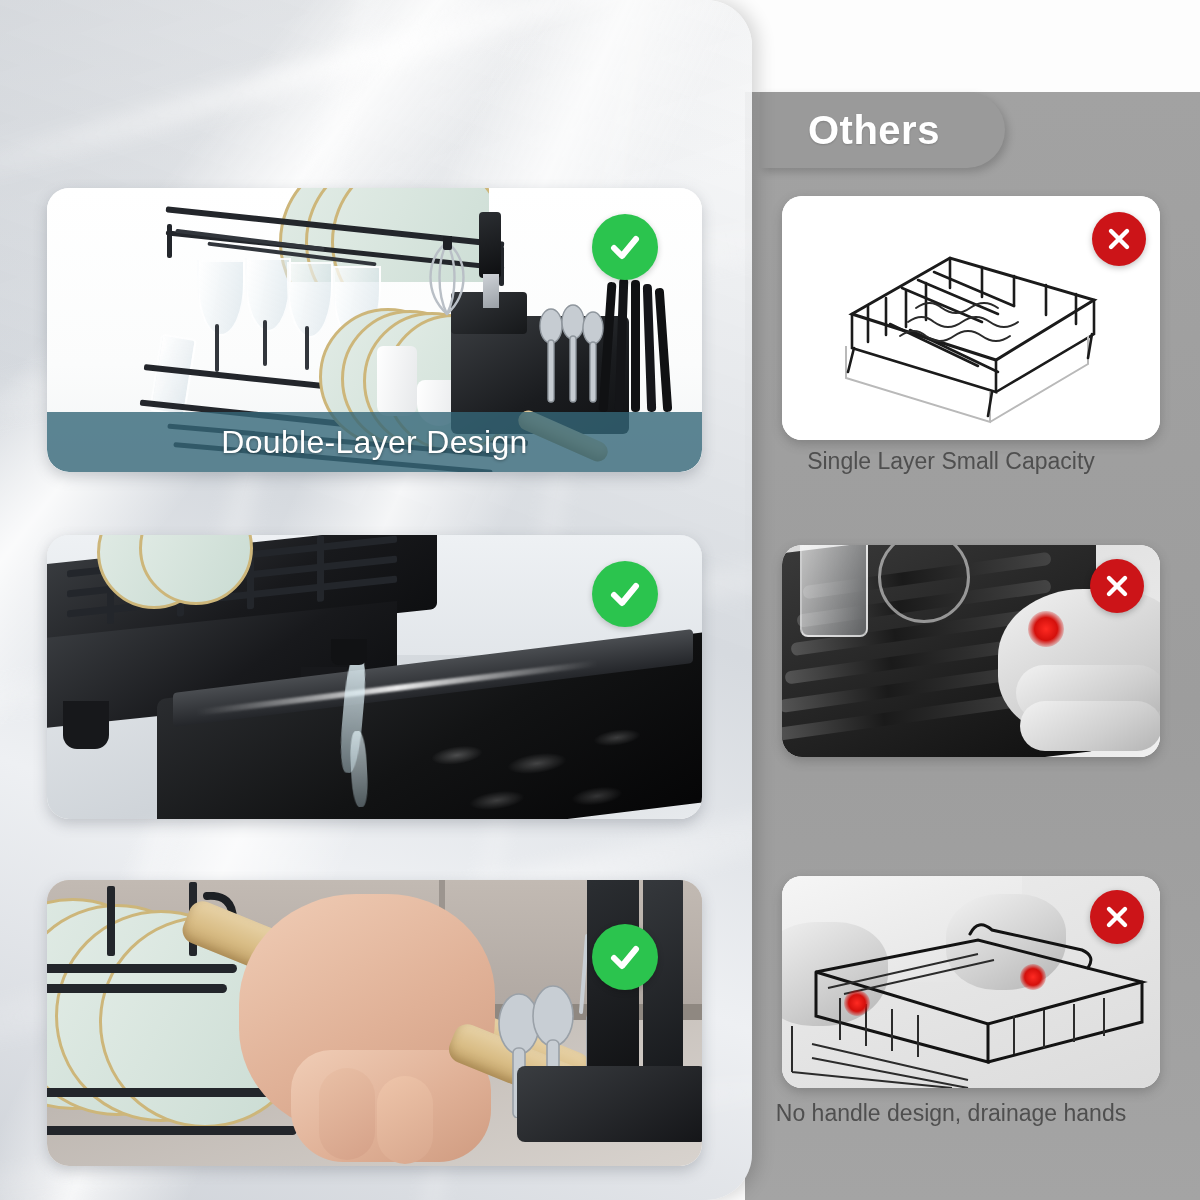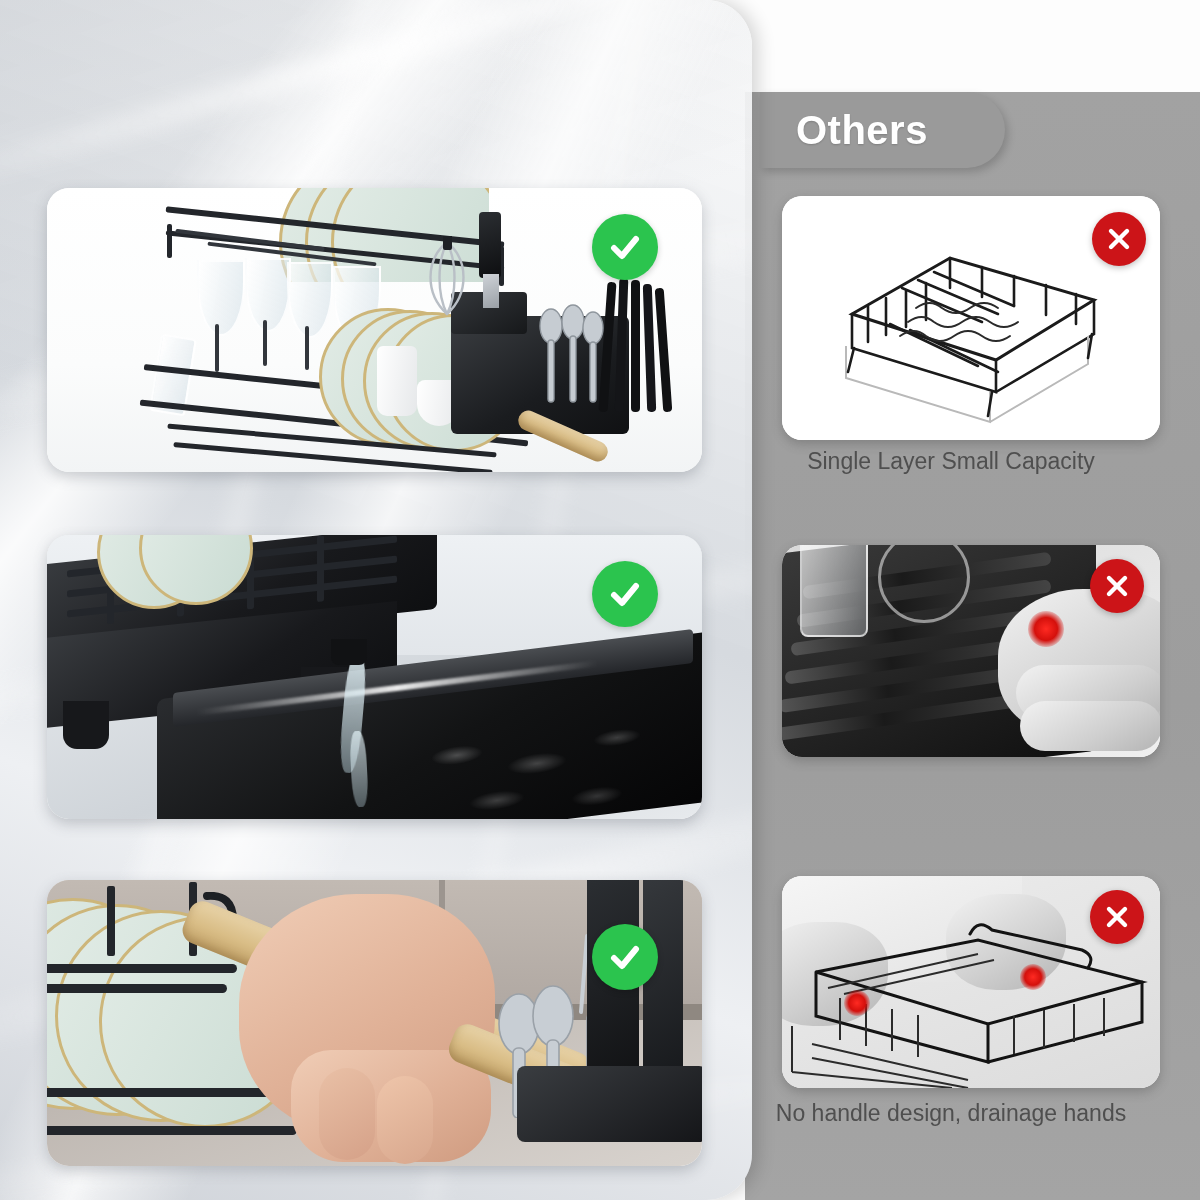--- a/index.html
+++ b/index.html
@@ -22,21 +22,21 @@
   .others-tab{
     position:absolute;left:760px;top:92px;
     height:76px;width:245px;
     background:#9a9a9a;
     border-radius:0 38px 38px 0;
     box-shadow:3px 4px 9px rgba(0,0,0,.18);
     display:flex;align-items:center;
   }
   .others-tab span{
     color:#ffffff;font-size:40px;font-weight:bold;
-    margin-left:36px;letter-spacing:.5px;
+    margin-left:48px;letter-spacing:.5px;
     text-shadow:0 1px 2px rgba(0,0,0,.18);
   }
 
   
   .ours-panel{
     position:absolute;left:0;top:0;width:752px;height:1200px;
     border-radius:0 46px 46px 0;
     background:
       linear-gradient(128deg,rgba(255,255,255,0) 18%,rgba(255,255,255,.85) 26%,rgba(255,255,255,0) 34%),
       linear-gradient(115deg,rgba(255,255,255,0) 40%,rgba(255,255,255,.75) 48%,rgba(255,255,255,0) 57%),
@@ -339,20 +339,23 @@
       <div class="bamboo" style="left:468px;top:238px;width:96px;height:20px;transform:rotate(24deg);"></div>
 
       <div class="wire" style="left:120px;top:250px;width:330px;height:5px;transform:rotate(5deg);"></div>
       <div class="wire" style="left:126px;top:268px;width:320px;height:5px;transform:rotate(5deg);"></div>
     </div>
     <div class="badge ok" style="right:44px;top:26px;width:66px;height:66px;">
       <svg width="40" height="40" viewBox="0 0 40 40">
           <path d="M9 21 L17 29 L31 12" stroke="#fff" stroke-width="6" fill="none" stroke-linecap="round" stroke-linejoin="round"></path>
         </svg>
     </div>
+    <div class="caption-l">
+      <span>Double-Layer Design</span>
+    </div>
   </div>
 
   <div class="card-l" style="top:535px;height:284px;">
     <div class="ph p2">
 
       <div style="position:absolute;left:0;top:0;width:655px;height:120px;background:linear-gradient(180deg,#eef1f4,#e2e6ea);"></div>
 
       <div class="tray2" style="left:-30px;top:10px;width:420px;height:86px;transform:skewY(-6deg);"></div>
       <div class="tray2" style="left:-30px;top:86px;width:380px;height:90px;transform:skewY(-6deg);border-radius:0 0 14px 14px;"></div>
 

